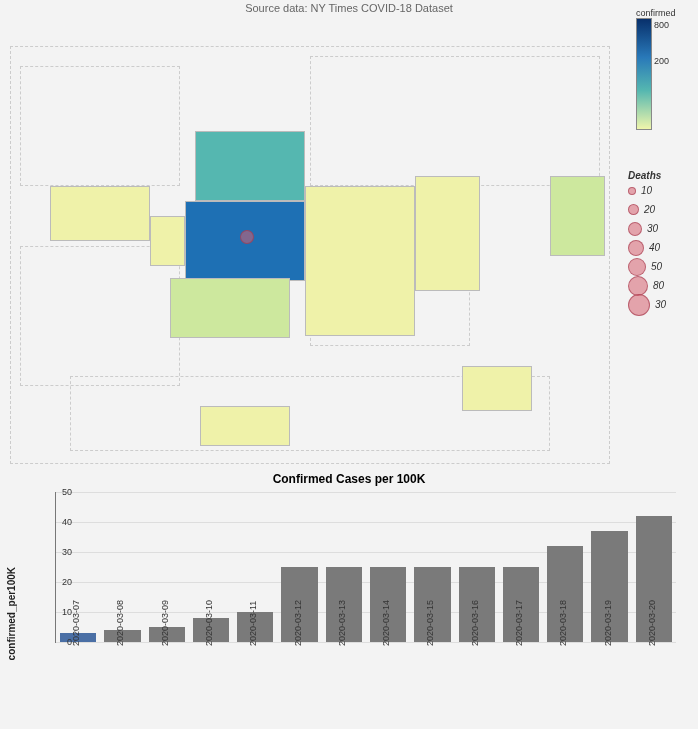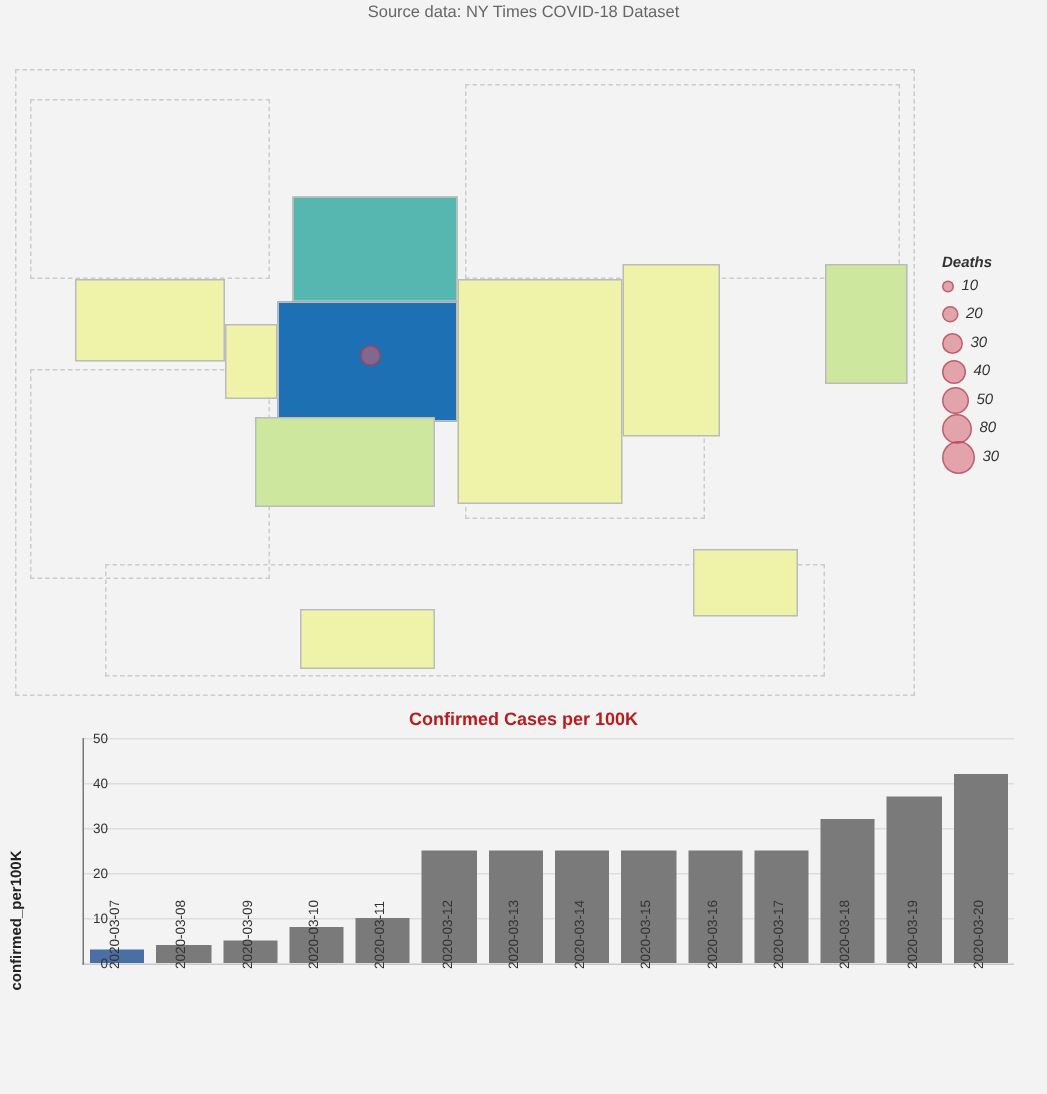--- a/index.html
+++ b/index.html
@@ -13,37 +13,45 @@
   .legend-conf { position:absolute; right:18px; top:6px; width:44px;}
   .legend-conf .lbl { font-size:9px; color:#333; }
   .grad { width:14px; height:110px; border:0.5px solid #888; background:linear-gradient(to bottom,#08306b 0%,#2979b9 35%,#55b7b0 65%,#eff5ab 100%);}
   .tick { font-size:9px; color:#333;}
   .legend-death { position:absolute; right:18px; top:168px; width:52px;font-style:italic;}
   .legend-death .hdr { font-size:10px; font-weight:600; color:#333;}
   .ld-row { display:flex; align-items:center; gap:5px; height:19px;}
   .ld-row span.sym { border-radius:50%; background:rgba(214,96,112,0.55); border:1px solid rgba(160,50,70,0.6); flex-shrink:0;}
   .ld-row span.txt { font-size:10px; color:#333;}
   .chart-area { position:absolute; left:0px; top:470px; width:698px; height:256px; }
-  .chart-title { text-align:center; font-size:12px; font-weight:600; color:#b91c1c;}
+  .chart-title { text-align:center; font-size:12px; font-weight:600; color:#000000;}
   .plot { position:absolute; left:55px; top:20px; width:620px; height:150px; border-left:1px solid #777; border-bottom:1px solid #777;}
   .grid { position:absolute; left:0; width:100%; border-top:1px solid #ddd;}
   .bar { position:absolute; bottom:0; background:#7a7a7a;}
   .bar.sel { background:#4a6fa5;}
   .ytick { position:absolute; right:626px; font-size:9px; color:#333; transform:translateY(-50%);}
   .ylabel { position:absolute; left:6px; top:95px; font-size:10px; font-weight:600; color:#222; writing-mode:vertical-rl; transform:rotate(180deg);}
   .xlabel { position:absolute; left:0; width:698px; top:240px; text-align:center; font-size:10px; font-weight:600; color:#222;}
   .xtick { position:absolute; top:174px; font-size:9px; color:#333; writing-mode:vertical-rl; transform:rotate(180deg); transform-origin:left top; white-space:nowrap; height:56px;}
 </style>
 </head>
 <body>
 
 <div class="page">
 
   <div class="subtitle">Source data: NY Times COVID-18 Dataset</div>
 
+  <div class="legend-conf">
+    <div class="lbl">confirmed</div>
+    <div style="position:relative;">
+      <div class="grad"></div>
+      <div class="tick" style="position:absolute; left:18px; top:2px;">800</div>
+      <div class="tick" style="position:absolute; left:18px; top:38px;">200</div>
+    </div>
+  </div>
 
   <div class="legend-death">
     <div class="hdr">Deaths</div>
     <div id="death-legend-rows">
         <div class="ld-row">
           <span class="sym" style="width: 6px; height: 6px;"></span>
           <span class="txt">10</span>
         </div>
         <div class="ld-row">
           <span class="sym" style="width: 9px; height: 9px;"></span>

